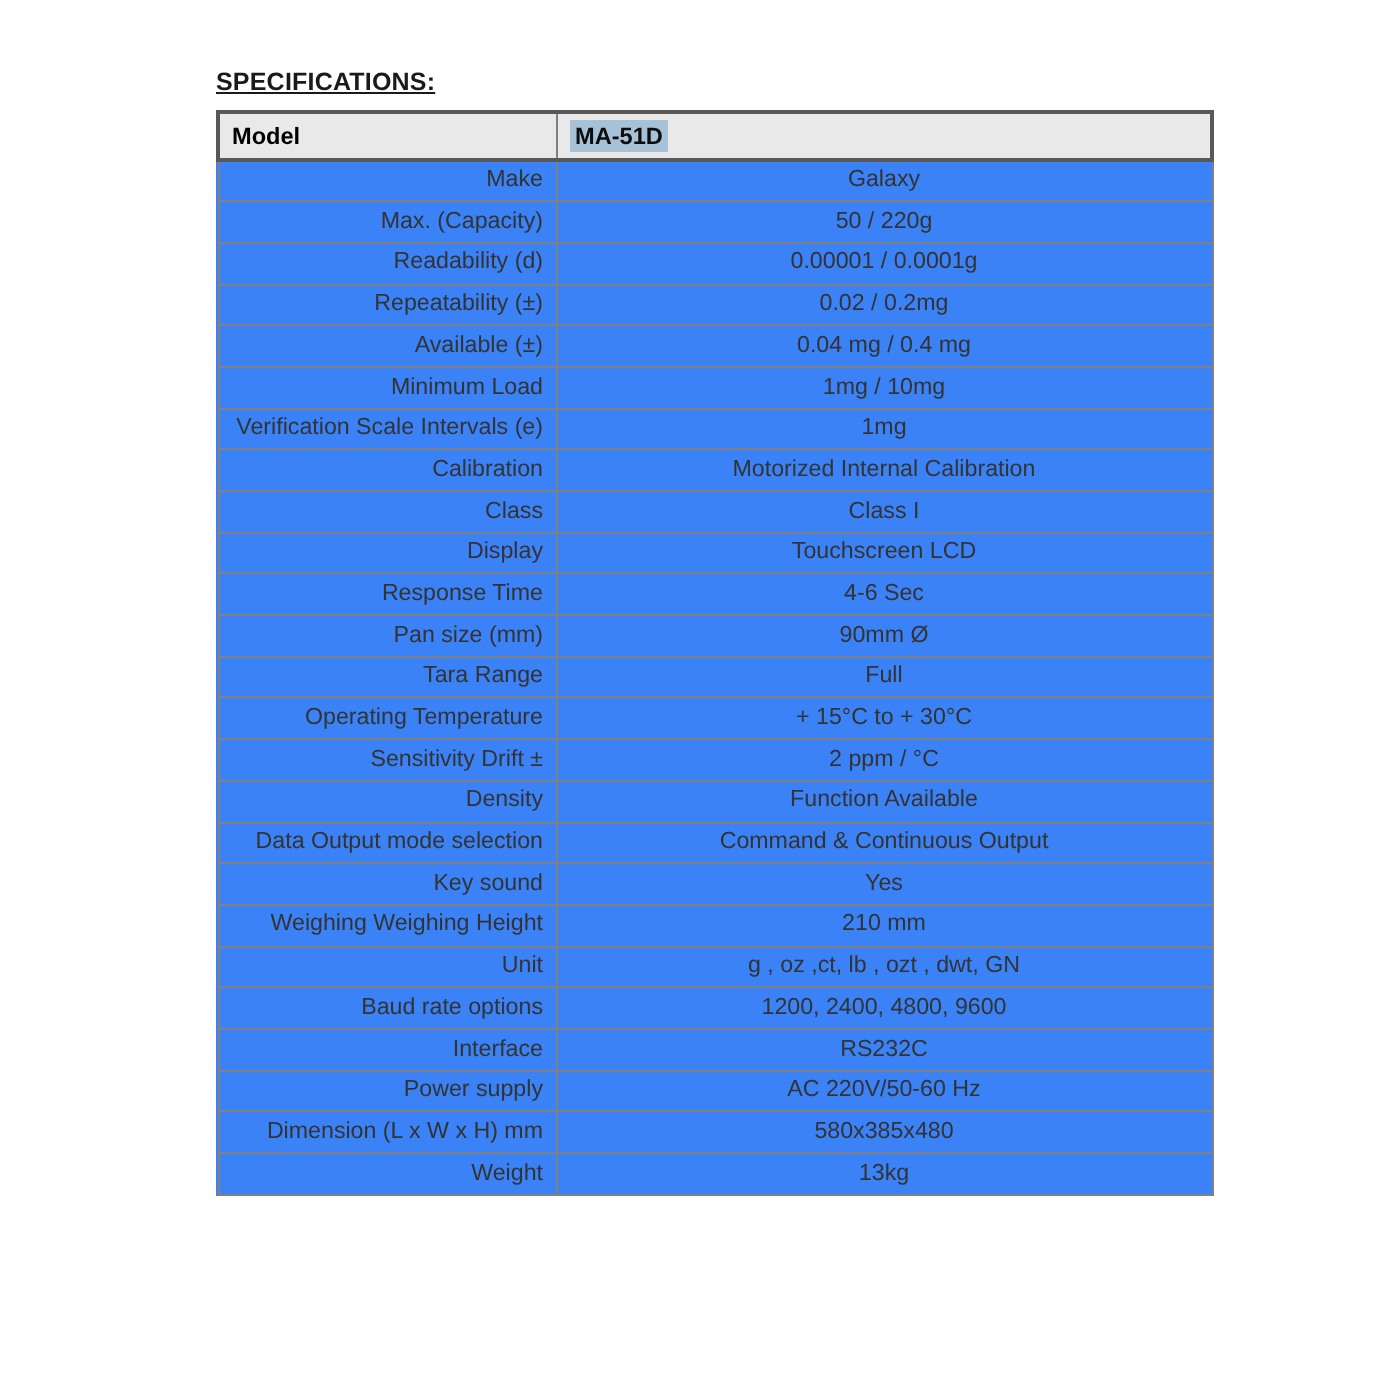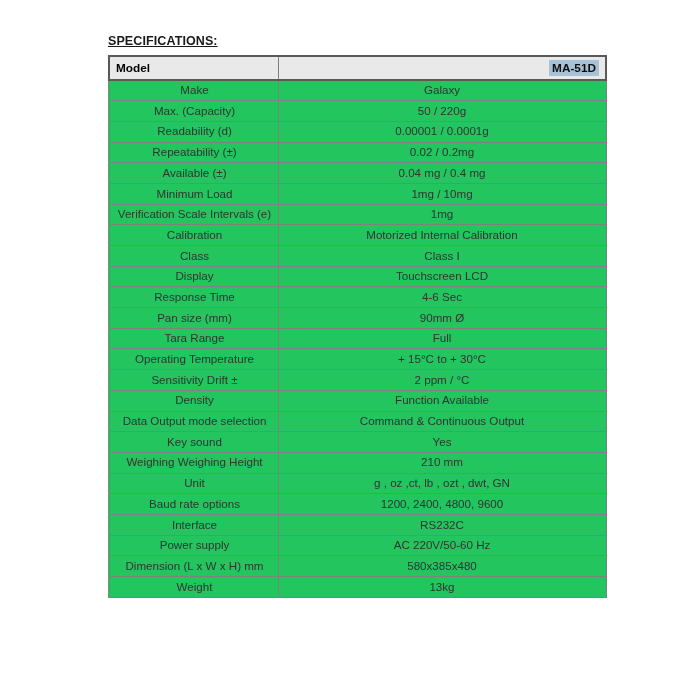--- a/index.html
+++ b/index.html
@@ -33,21 +33,21 @@
   .spec-table-wrap {
     position: absolute;
     left: 108px;
     top: 55px;
     width: 497px;
   }
   table.spec-table {
     border-collapse: collapse;
     width: 497px;
     table-layout: fixed;
-    background: #22c55e;
+    background: #3b82f6;
   }
   table.spec-table col.c-label { width: 169px; }
   table.spec-table col.c-value { width: 328px; }
 
   table.spec-table td,
   table.spec-table th {
     border: 1px solid #808080;
     padding: 0 6px;
     font-size: 11.6px;
     color: #333333;
@@ -64,31 +64,31 @@
     font-size: 11.8px;
     height: 24px;
     border-top: 2px solid #595959;
     border-bottom: 2px solid #595959;
   }
   table.spec-table thead th.h-label {
     text-align: left;
     border-left: 2px solid #595959;
   }
   table.spec-table thead th.h-value {
-    text-align: right;
+    text-align: left;
     border-right: 2px solid #595959;
   }
   .model-chip {
     background: #a7c2d6;
     padding: 1px 3px;
     display: inline-block;
     color: #0d0d0d;
   }
   table.spec-table td.lbl {
-    text-align: center;
+    text-align: right;
     padding-left: 8px;
   }
   table.spec-table td.val {
     text-align: center;
   }
   table.spec-table tr.two-line td {
     height: 41px;
   }
   .val-line { display: block; }
 </style>

